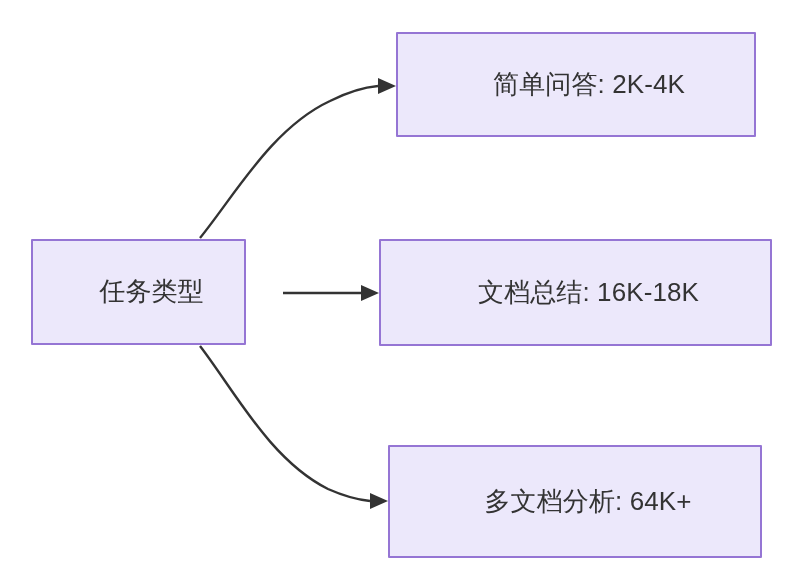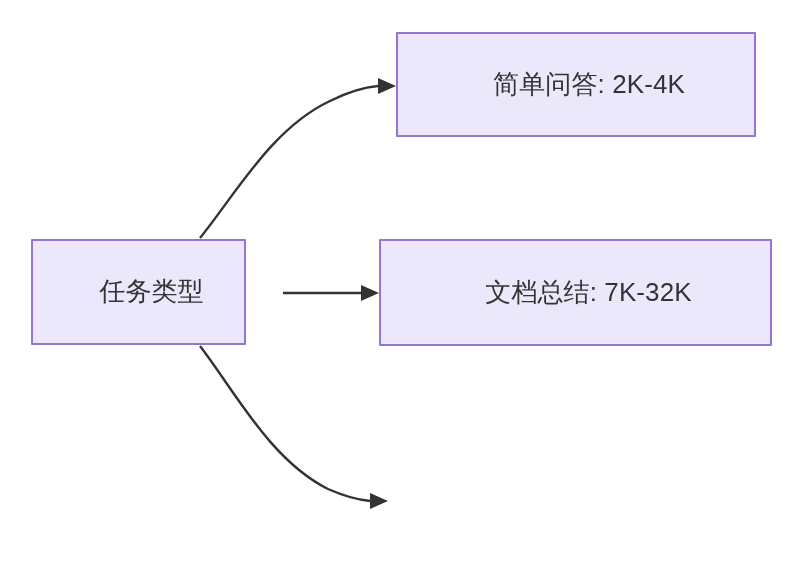--- a/index.html
+++ b/index.html
@@ -107,17 +107,20 @@
 
   <div class="flow-node" id="node-root">
     <span class="flow-node-label">任务类型</span>
   </div>
 
   <div class="flow-node" id="node-simple-qa">
     <span class="flow-node-label">简单问答: 2K-4K</span>
   </div>
 
   <div class="flow-node" id="node-doc-summary">
-    <span class="flow-node-label">文档总结: 7K-32K</span>
+    <span class="flow-node-label">文档总结: 16K-18K</span>
   </div>
 
+  <div class="flow-node" id="node-multidoc-analysis">
+    <span class="flow-node-label">多文档分析: 64K+</span>
+  </div>
 
 </div>
 
 </body></html>

